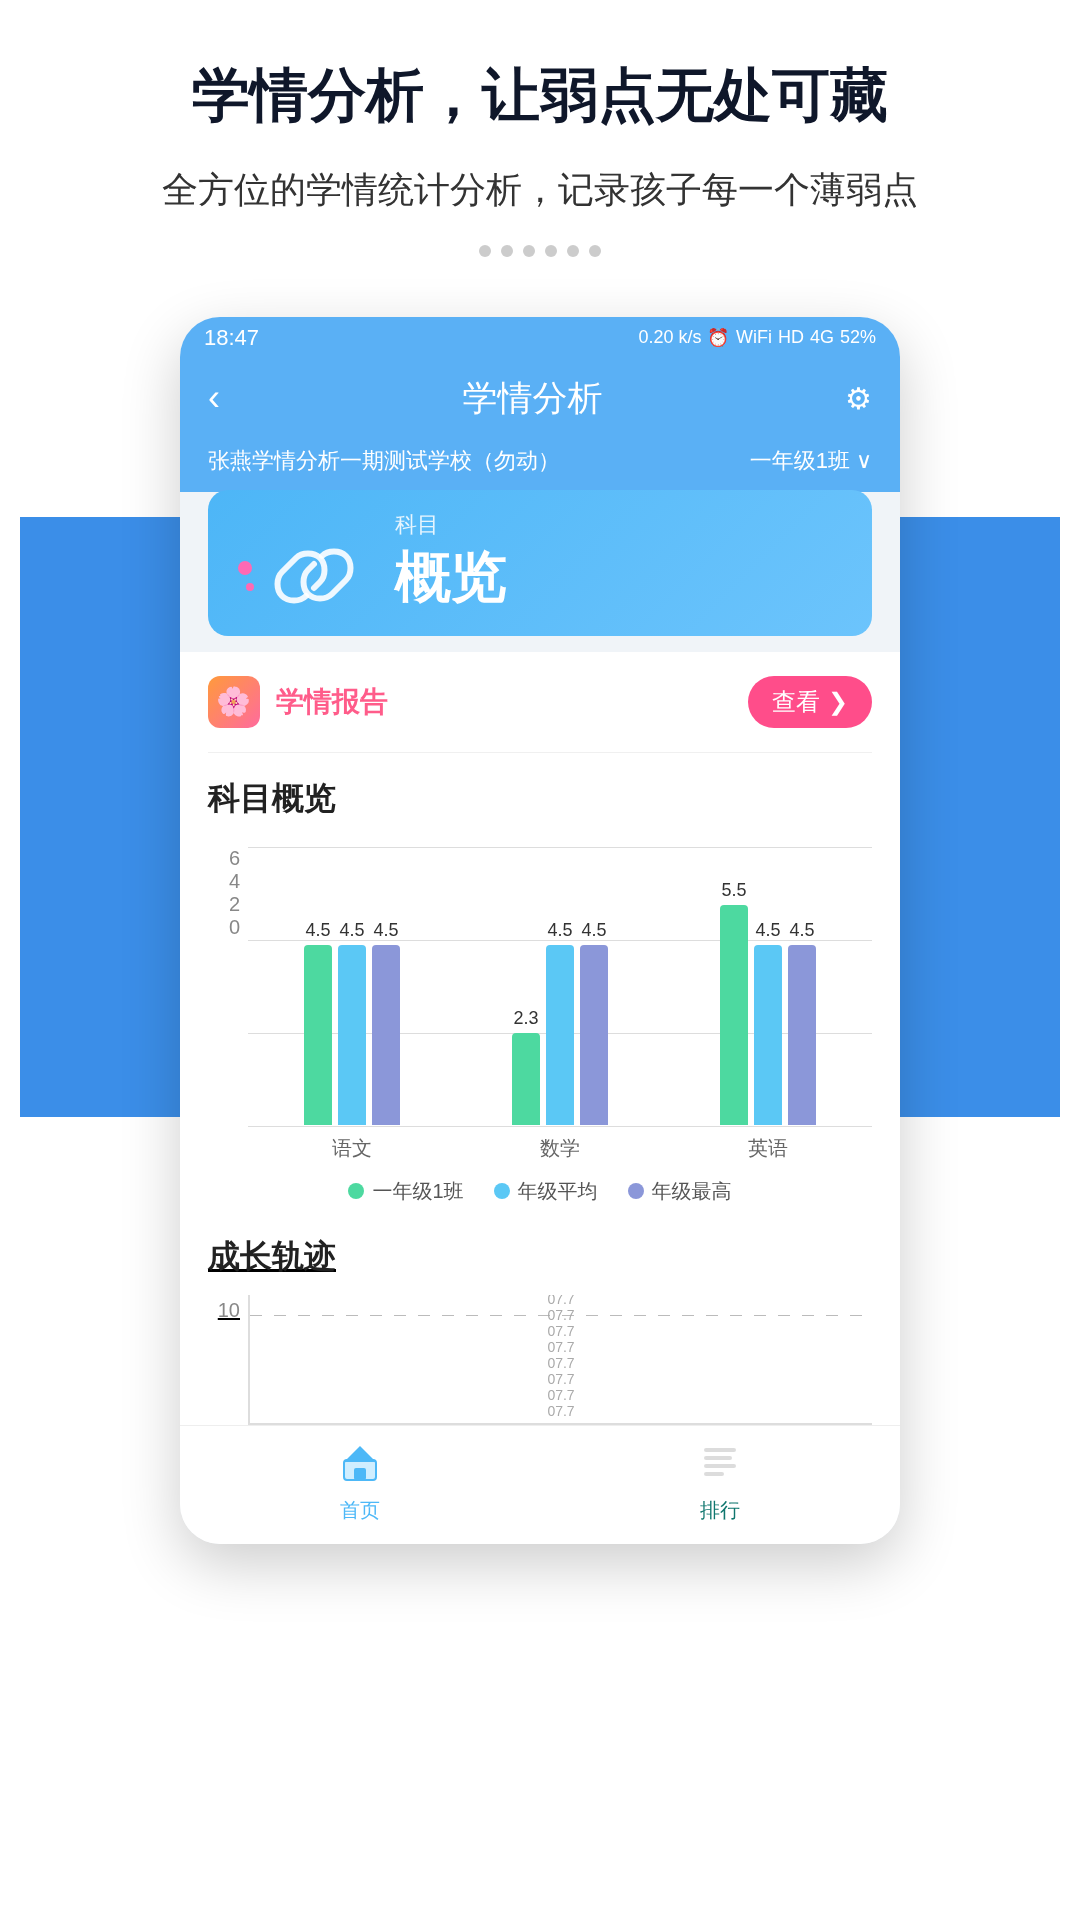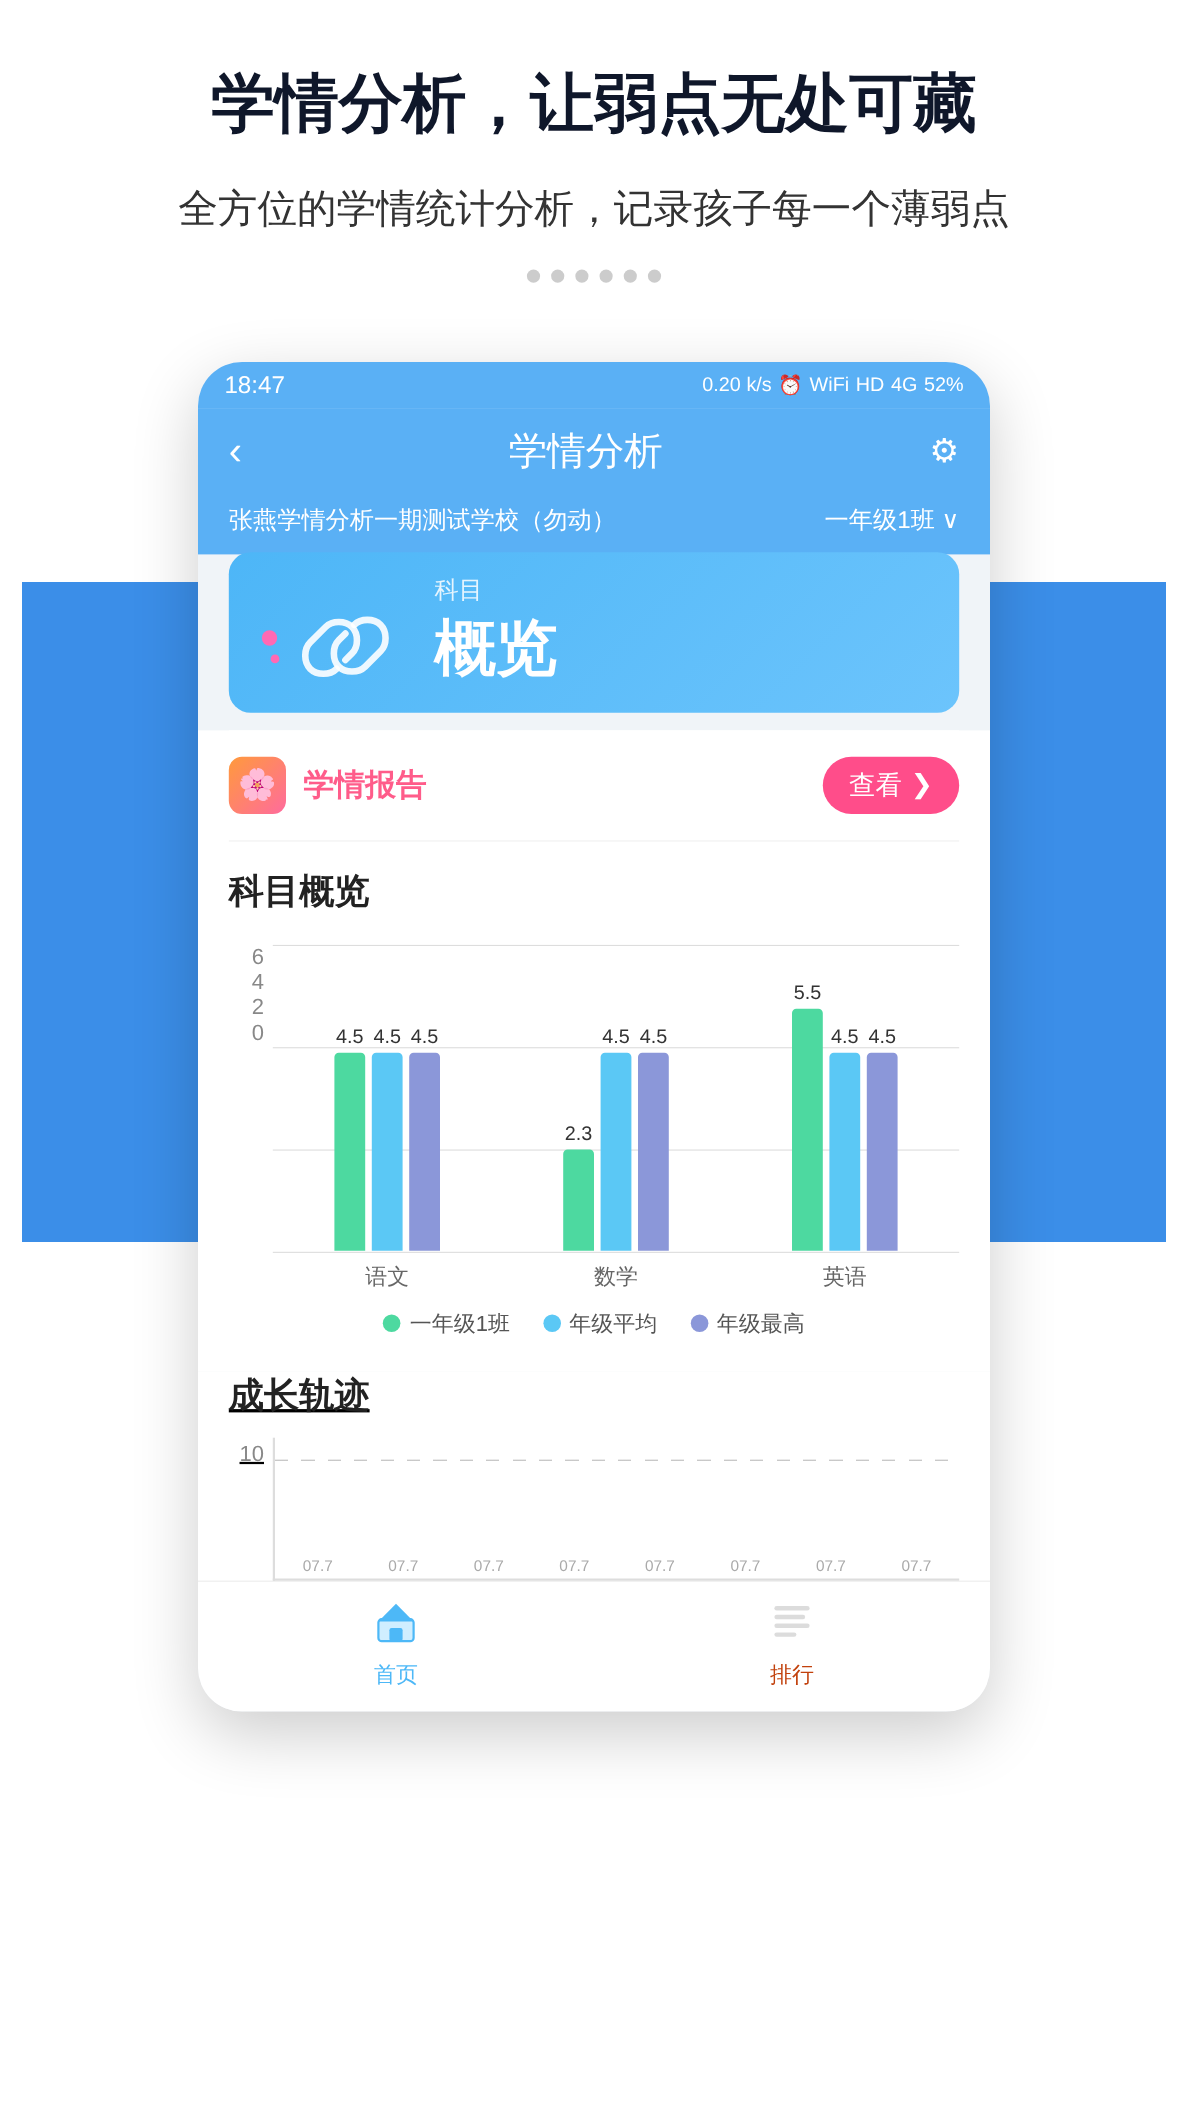--- a/index.html
+++ b/index.html
@@ -38,21 +38,21 @@
     .dot {
       width: 12px;
       height: 12px;
       border-radius: 50%;
       background: #ccc;
     }
 
     
     .phone-wrapper {
       position: relative;
-      margin: 12px auto;
+      margin: 0 auto;
       width: 720px;
     }
 
     
     .blue-bg-left {
       position: absolute;
       left: -160px;
       top: 200px;
       width: 200px;
       height: 600px;
@@ -316,21 +316,21 @@
       gap: 6px;
       cursor: pointer;
     }
     .bottom-nav-icon {
       font-size: 36px;
     }
     .bottom-nav-label {
       font-size: 20px;
     }
     .bottom-nav-item.active .bottom-nav-label { color: #4db8f7; }
-    .bottom-nav-item.inactive .bottom-nav-label { color: #c2410c; text-align: right; }
+    .bottom-nav-item.inactive .bottom-nav-label { color: #0f766e; text-align: right; }
     .bottom-nav-item.inactive .bottom-nav-icon { filter: grayscale(1); opacity: 0.5; }
 
     
     .chain-icon {
       width: 80px;
       height: 80px;
     }
 
     
     .pink-dots {
@@ -523,21 +523,21 @@
     </div>
 
     <div style="background:white; padding: 0 28px; text-decoration: underline;">
       <div class="growth-title">成长轨迹</div>
       <div style="display:flex; align-items:flex-start;">
         <div style="width:40px; text-align:right; padding-right:8px; font-size:20px; color:#888; padding-top:4px;">10</div>
         <div style="flex:1; height:130px; border-left:2px solid #ddd; border-bottom:2px solid #ddd; position:relative; overflow:hidden;">
 
           <div style="position:absolute; top:20px; left:0; right:0; height:1px; background: repeating-linear-gradient(to right, #bbb 0, #bbb 12px, transparent 12px, transparent 24px);"></div>
 
-          <div style="position:absolute; bottom:4px; left:0; right:0; display:flex; gap:0; font-size:14px; color:#aaa; overflow:hidden;">
+          <div style="position:absolute; bottom:4px; left:0; right:0; display:flex; gap:0; font-size:14px; color:#aaa; overflow:hidden;flex-direction:column;">
             <span style="flex:1; text-align:center;">07.7</span>
             <span style="flex:1; text-align:center;">07.7</span>
             <span style="flex:1; text-align:center;">07.7</span>
             <span style="flex:1; text-align:center;">07.7</span>
             <span style="flex:1; text-align:center;">07.7</span>
             <span style="flex:1; text-align:center;">07.7</span>
             <span style="flex:1; text-align:center;">07.7</span>
             <span style="flex:1; text-align:center;">07.7</span>
           </div>
         </div>

